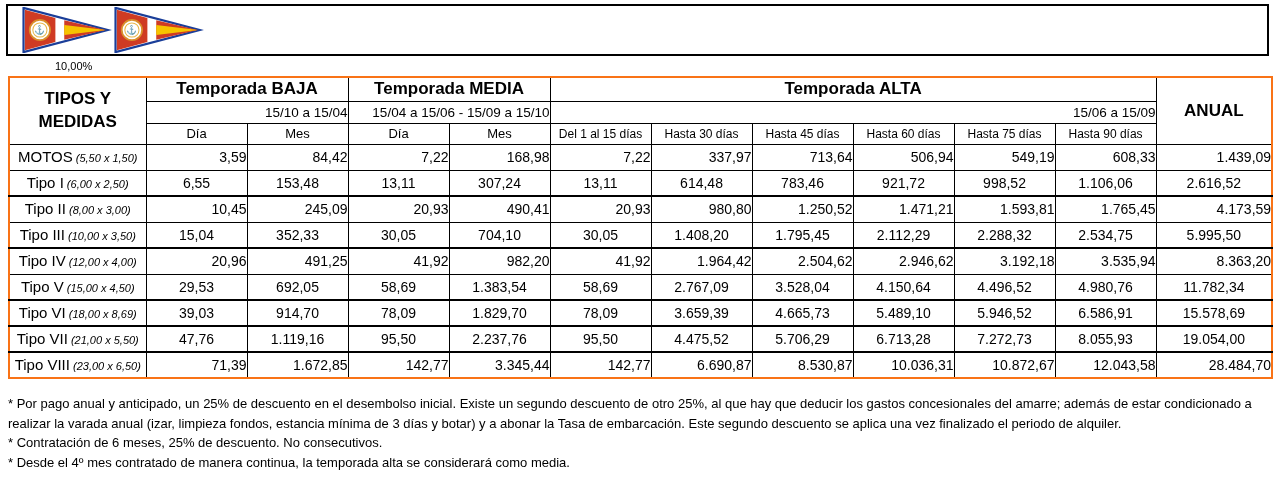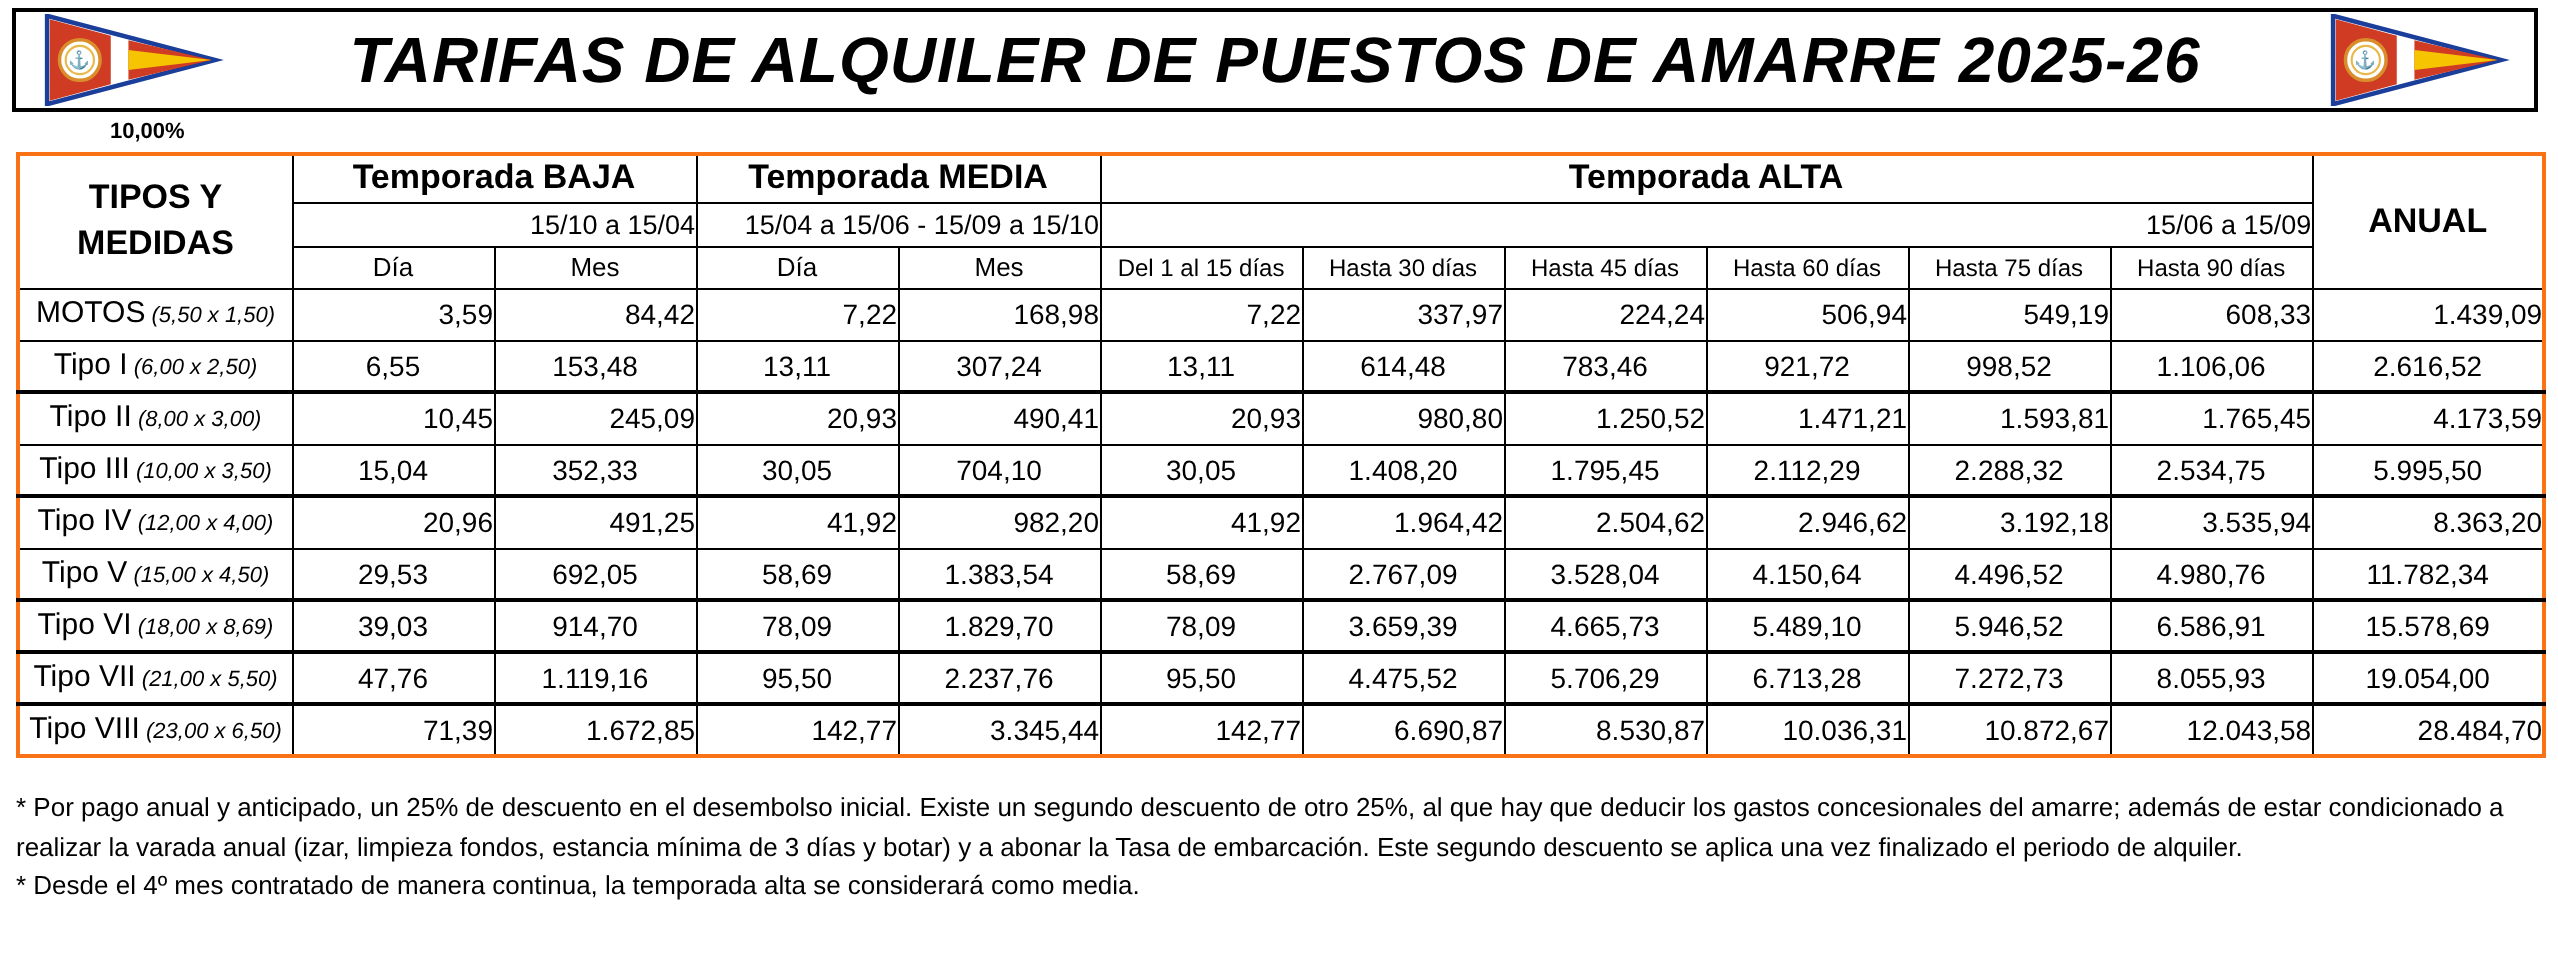--- a/index.html
+++ b/index.html
@@ -15,21 +15,21 @@
   }
   .title-text {
     flex:1; text-align:center; font-weight:bold; font-style:italic;
     font-size:32px; letter-spacing:0.5px; white-space:nowrap;
   }
   .logo { width:92px; height:46px; flex:0 0 auto; }
   .logo.left  { margin-left:12px; }
   .logo.right { margin-right:12px; }
 
   .vat-note {
-    position:absolute; left:55px; top:60px; font-size:11px; font-weight:bold;
+    position:absolute; left:55px; top:60px; font-size:11px; font-weight:normal;
   }
 
   
   table.rates {
     position:absolute; left:8px; top:76px;
     border-collapse:collapse; table-layout:fixed; width:1263px;
     border:2px solid #f97316;
   }
   table.rates td, table.rates th {
     border:1px solid #000; padding:0; overflow:hidden; white-space:nowrap;
@@ -71,21 +71,20 @@
   <div class="title-box">
     <svg class="logo left" viewBox="0 0 100 52">
       <path d="M2,1 L97,26 L2,51 Z" fill="#ffffff" stroke="#1a3e99" stroke-width="2.5"></path>
       <path d="M3.5,3 L38,12.3 L38,39.7 L3.5,49 Z" fill="#cf3b23"></path>
       <path d="M48,14.9 L95,26 L48,37.1 Z" fill="#cf3b23"></path>
       <path d="M48,20.3 L95,26 L48,31.7 Z" fill="#f6c400"></path>
       <circle cx="20.5" cy="26" r="11.5" fill="#ffffff" stroke="#d98e2b" stroke-width="2"></circle>
       <circle cx="20.5" cy="26" r="8" fill="#ffffff" stroke="#e8b84a" stroke-width="1.2"></circle>
       <text x="20.5" y="29.5" font-size="10" text-anchor="middle" fill="#30519e">⚓</text>
     </svg>
-    <div class="title-text">TARIFAS DE ALQUILER DE PUESTOS DE AMARRE 2025-26</div>
     <svg class="logo right" viewBox="0 0 100 52">
       <path d="M2,1 L97,26 L2,51 Z" fill="#ffffff" stroke="#1a3e99" stroke-width="2.5"></path>
       <path d="M3.5,3 L38,12.3 L38,39.7 L3.5,49 Z" fill="#cf3b23"></path>
       <path d="M48,14.9 L95,26 L48,37.1 Z" fill="#cf3b23"></path>
       <path d="M48,20.3 L95,26 L48,31.7 Z" fill="#f6c400"></path>
       <circle cx="20.5" cy="26" r="11.5" fill="#ffffff" stroke="#d98e2b" stroke-width="2"></circle>
       <circle cx="20.5" cy="26" r="8" fill="#ffffff" stroke="#e8b84a" stroke-width="1.2"></circle>
       <text x="20.5" y="29.5" font-size="10" text-anchor="middle" fill="#30519e">⚓</text>
     </svg>
   </div>
@@ -138,21 +137,21 @@
     </thead>
     <tbody>
         <tr>
           <td class="rowlabel"><span class="tname">MOTOS</span><span class="dims"> (5,50 x 1,50)</span></td>
           <td class="num">3,59</td>
           <td class="num">84,42</td>
           <td class="num">7,22</td>
           <td class="num">168,98</td>
           <td class="num">7,22</td>
           <td class="num">337,97</td>
-          <td class="num">224,24</td>
+          <td class="num">713,64</td>
           <td class="num">506,94</td>
           <td class="num">549,19</td>
           <td class="num">608,33</td>
           <td class="num">1.439,09</td>
         </tr>
         <tr class="thick">
           <td class="rowlabel"><span class="tname">Tipo I</span><span class="dims"> (6,00 x 2,50)</span></td>
           <td class="num">6,55</td>
           <td class="num">153,48</td>
           <td class="num">13,11</td>
@@ -261,16 +260,17 @@
           <td class="num">10.036,31</td>
           <td class="num">10.872,67</td>
           <td class="num">12.043,58</td>
           <td class="num">28.484,70</td>
         </tr>
       </tbody>
   </table>
 
   <div class="notes">
     <div>* Por pago anual y anticipado, un 25% de descuento en el desembolso inicial. Existe un segundo descuento de otro 25%, al que hay que deducir los gastos concesionales del amarre; además de estar condicionado a realizar la varada anual (izar, limpieza fondos, estancia mínima de 3 días y botar) y a abonar la Tasa de embarcación. Este segundo descuento se aplica una vez finalizado el periodo de alquiler.</div>
+    <div>* Contratación de 6 meses, 25% de descuento. No consecutivos.</div>
     <div>* Desde el 4º mes contratado de manera continua, la temporada alta se considerará como media.</div>
   </div>
 
 </div>
 
 </body></html>

